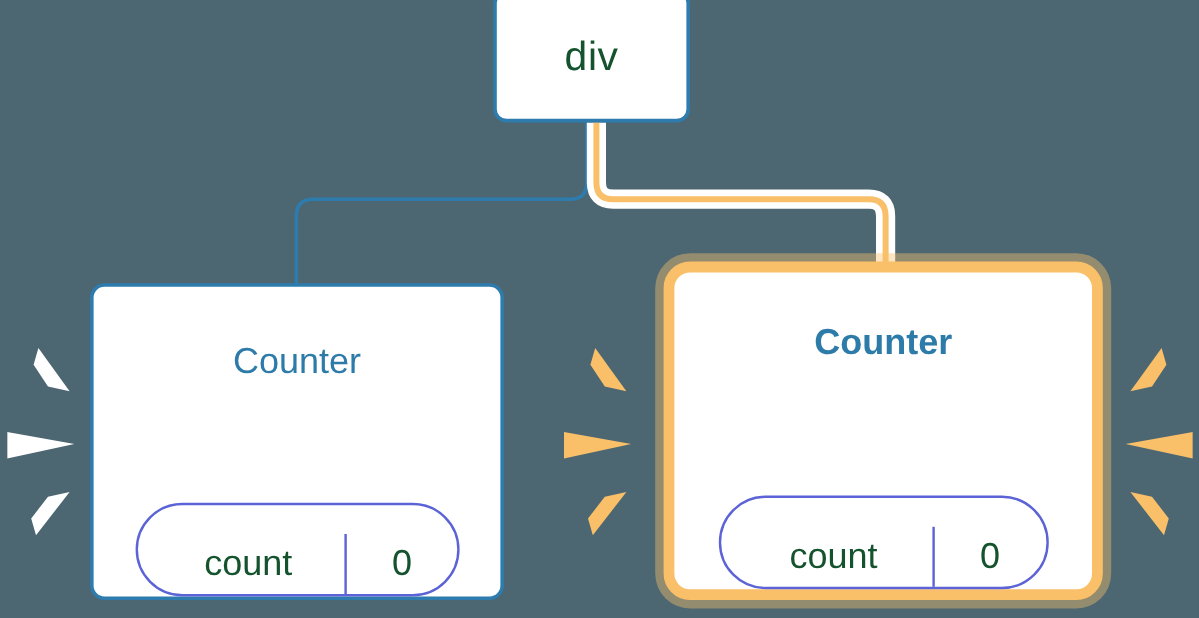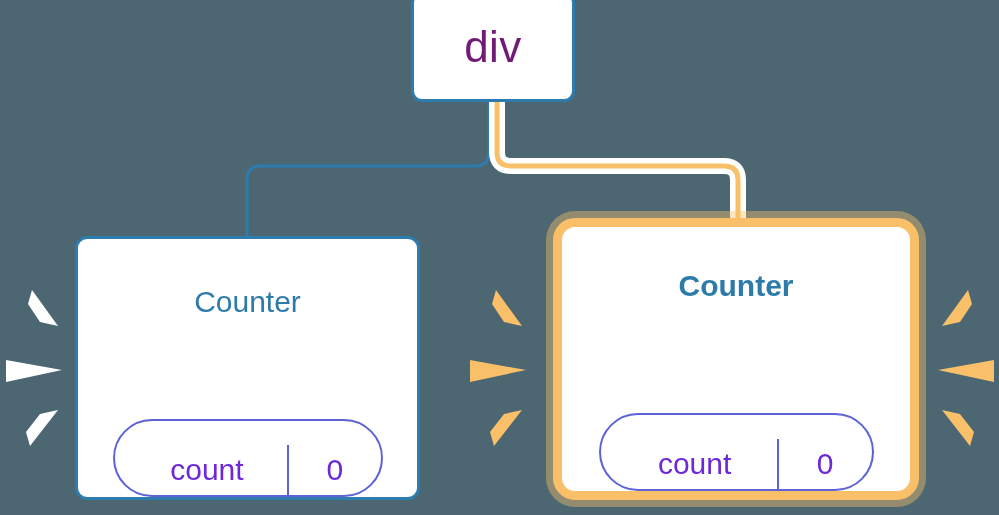--- a/index.html
+++ b/index.html
@@ -42,22 +42,22 @@
   .node-div {
     left: 411px;
     top: -8px;
     width: 164px;
     height: 110px;
     border: 3px solid #2e7cae;
     border-radius: 11px;
     justify-content: center;
   }
   .node-div .node-title {
-    font-size: 44px;
-    color: #701a75;
+    font-size: 34px;
+    color: #14532d;
     font-weight: 400;
     letter-spacing: 0.5px;
   }
 
   .node-counter-left {
     left: 75px;
     top: 236px;
     width: 345px;
     height: 264px;
     border: 3px solid #2e7cae;
@@ -101,21 +101,21 @@
     width: 270px;
   }
   .node-counter-right .pill {
     margin-top: 31px;
     width: 275px;
   }
   .pill-key, .pill-val {
     display: flex;
     align-items: center;
     justify-content: center;
-    color: #6d28d9;
+    color: #14532d;
     font-size: 30px;
     line-height: 1;
     box-sizing: border-box;
     margin-top: 24px;
   }
   .pill-key {
     flex: 0 0 65%;
     padding-left: 12px;
   }
   .pill-val {

